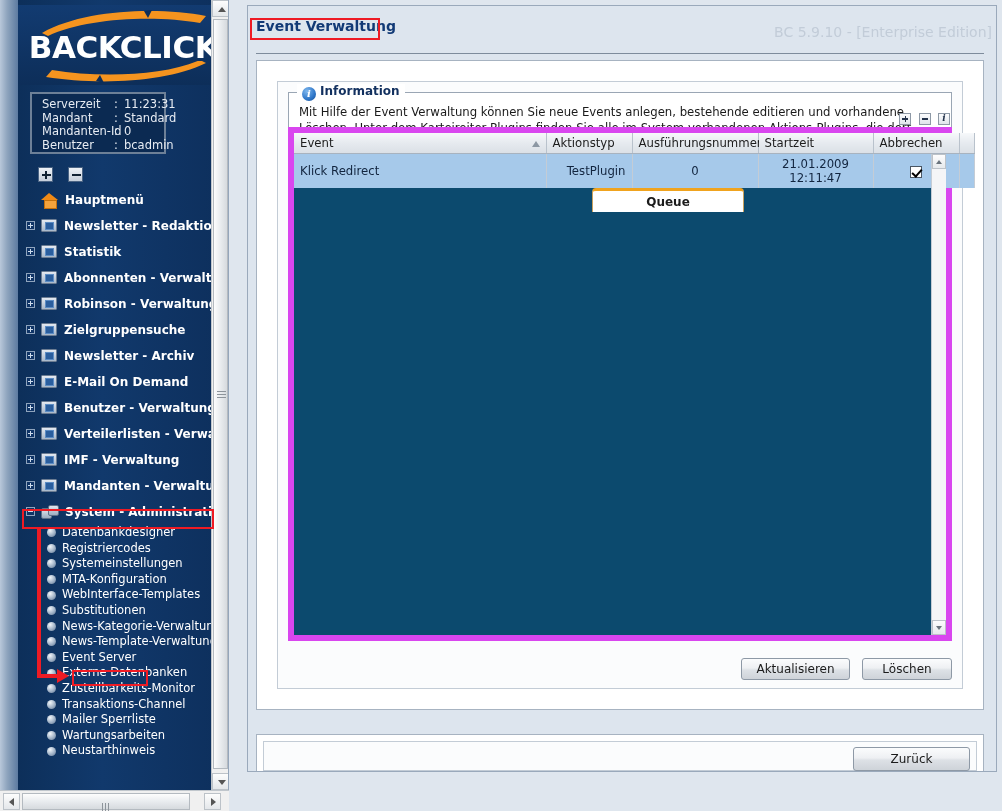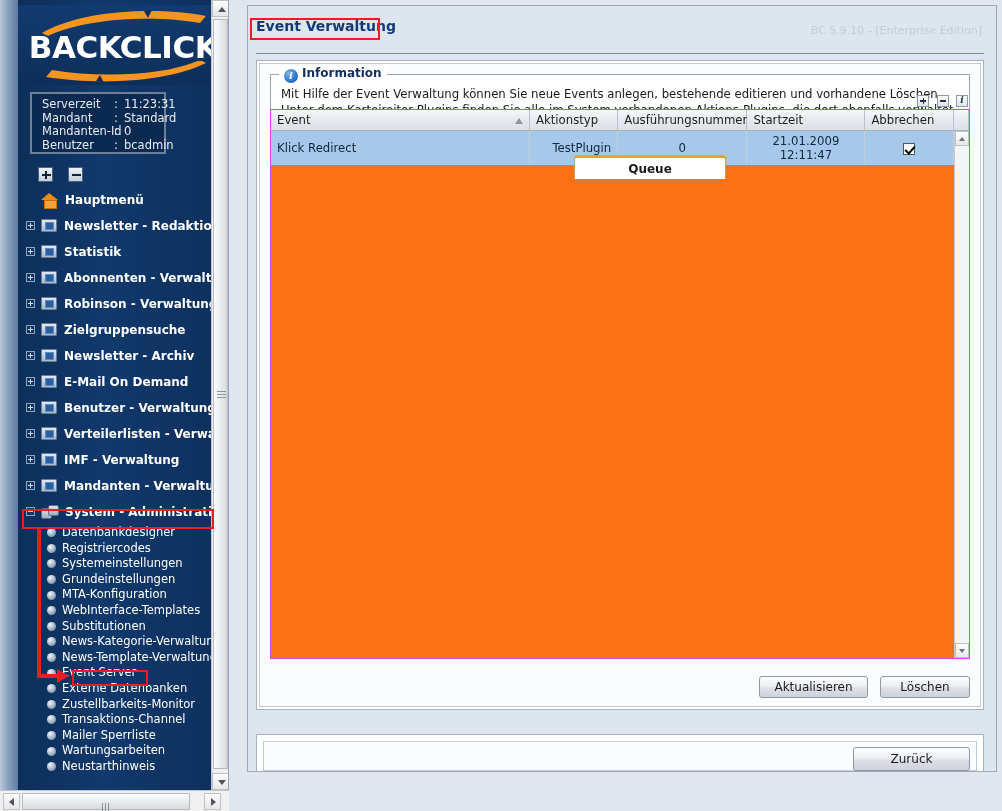--- a/index.html
+++ b/index.html
@@ -217,35 +217,35 @@
     border: 1px solid #9aa9bb;
     overflow: hidden;
   }
   .pagehead { position: relative; height: 54px; padding: 11px 12px 0 8px; }
   .page-title {
     display: inline-block;
     font-size: 14px; font-weight: bold; color: #123a76;
     font-family: "DejaVu Sans", sans-serif;
   }
   .version {
-    position: absolute; right: 14px; top: 18px;
-    font-size: 11px; color: #c2ccd8;
+    position: absolute; right: 4px; top: 18px;
+    font-size: 14px; color: #c2ccd8;
     font-family: "DejaVu Sans", sans-serif;
   }
   .hr-sep {
     position: absolute; left: 8px; right: 12px; top: 47px;
     height: 1px; background: #7e8c9c;
   }
 
   .panel {
     position: relative; margin: 0 12px 0 8px;
     background: #ffffff; border: 1px solid #a7b3c1;
     box-shadow: 0 1px 0 #ffffff inset;
   }
-  #panel-main { height: 650px; padding: 2px; }
+  #panel-main { height: 650px; padding: 20px; }
   .inner-card {
     position: relative; width: 100%; height: 100%;
     border: 1px solid #c3ccd6; background: #fbfcfd;
   }
 
   
   .fs-info {
     position: relative; margin: 10px 10px 0 10px;
     border: 1px solid #9aa6b4; background: #ffffff;
     padding: 12px 10px 8px 10px;
@@ -312,21 +312,21 @@
   .mini.info span {
     position: absolute; left: 0; right: 0; top: -1px;
     font-size: 9px; font-weight: bold; font-style: italic;
     text-align: center; color: #23324a;
     font-family: "DejaVu Serif", serif;
   }
 
   
   .gridwrap {
     position: absolute; left: 10px; right: 10px; top: 45px; bottom: 47px;
-    border: 1px solid #d946ef; background: #f97316;
+    border: 6px solid #d946ef; background: #0c4a6e;
   }
   table.grid { width: 100%; border-collapse: collapse; table-layout: fixed; }
   table.grid th {
     background: linear-gradient(to bottom,#f6f8fa 0%,#e6eaef 50%,#dbe0e6 100%);
     border-right: 1px solid #b9c2cc; border-bottom: 1px solid #a8b3bf;
     font-size: 11.7px; font-weight: normal; color: #1c1c1c;
     text-align: left; padding: 3px 6px; height: 20px;
     position: relative;
     font-family: "DejaVu Sans", sans-serif;
   }
@@ -446,21 +446,20 @@
         <div class="tnode"><span class="exp plus"></span><span class="folder"></span><span class="tlabel">Newsletter - Archiv</span></div>
         <div class="tnode"><span class="exp plus"></span><span class="folder"></span><span class="tlabel">E-Mail On Demand</span></div>
         <div class="tnode"><span class="exp plus"></span><span class="folder"></span><span class="tlabel">Benutzer - Verwaltung</span></div>
         <div class="tnode"><span class="exp plus"></span><span class="folder"></span><span class="tlabel">Verteilerlisten - Verwaltung</span></div>
         <div class="tnode"><span class="exp plus"></span><span class="folder"></span><span class="tlabel">IMF - Verwaltung</span></div>
         <div class="tnode"><span class="exp plus"></span><span class="folder"></span><span class="tlabel">Mandanten - Verwaltung</span></div>
         <div class="tnode"><span class="exp "></span><span class="gears"></span><span class="tlabel">System - Administration</span></div>
         <div class="tleaf"><span class="bullet"></span><span class="tlabel">Datenbankdesigner</span></div>
         <div class="tleaf"><span class="bullet"></span><span class="tlabel">Registriercodes</span></div>
         <div class="tleaf"><span class="bullet"></span><span class="tlabel">Systemeinstellungen</span></div>
-        <div class="tleaf"><span class="bullet"></span><span class="tlabel">Grundeinstellungen</span></div>
         <div class="tleaf"><span class="bullet"></span><span class="tlabel">MTA-Konfiguration</span></div>
         <div class="tleaf"><span class="bullet"></span><span class="tlabel">WebInterface-Templates</span></div>
         <div class="tleaf"><span class="bullet"></span><span class="tlabel">Substitutionen</span></div>
         <div class="tleaf"><span class="bullet"></span><span class="tlabel">News-Kategorie-Verwaltung</span></div>
         <div class="tleaf"><span class="bullet"></span><span class="tlabel">News-Template-Verwaltung</span></div>
         <div class="tleaf"><span class="bullet"></span><span class="tlabel">Event Server</span></div>
         <div class="tleaf"><span class="bullet"></span><span class="tlabel">Externe Datenbanken</span></div>
         <div class="tleaf"><span class="bullet"></span><span class="tlabel">Zustellbarkeits-Monitor</span></div>
         <div class="tleaf"><span class="bullet"></span><span class="tlabel">Transaktions-Channel</span></div>
         <div class="tleaf"><span class="bullet"></span><span class="tlabel">Mailer Sperrliste</span></div>

